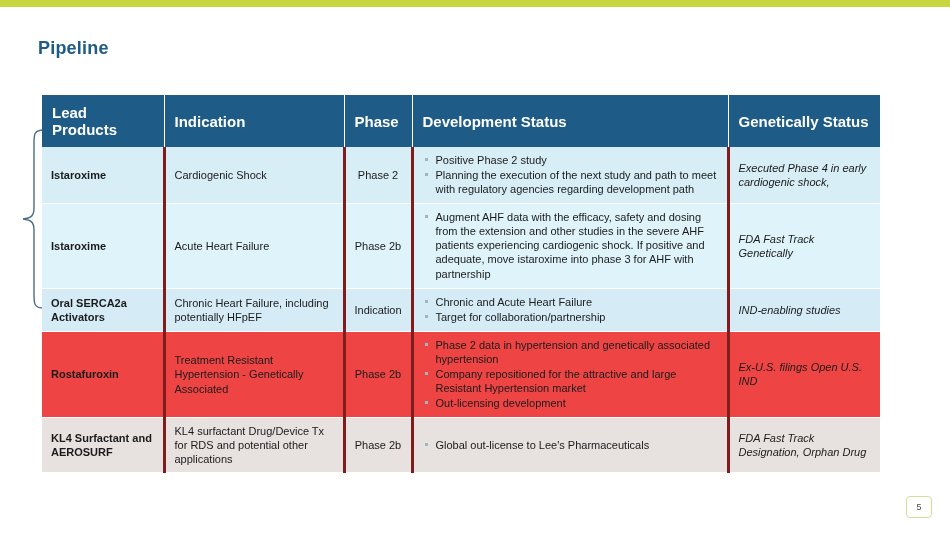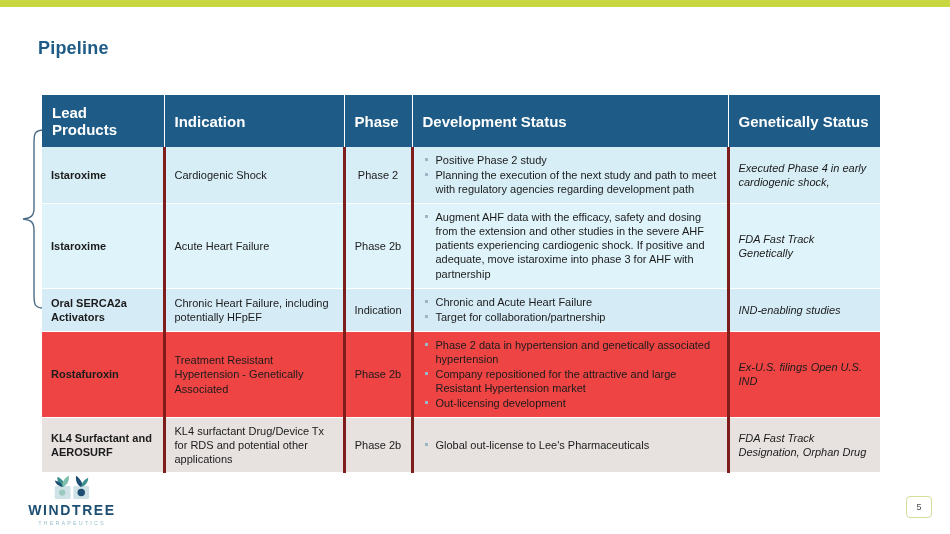--- a/index.html
+++ b/index.html
@@ -256,31 +256,16 @@
           <td>
             <ul class="bullets">
               <li>Global out-license to Lee's Pharmaceuticals</li>
             </ul>
           </td>
           <td class="cell-reg">FDA Fast Track Designation, Orphan Drug</td>
         </tr>
       </tbody>
   </table>
 
-  <div id="footer-logo">
-    <svg id="logo-mark" viewBox="0 0 44 28">
-      <rect x="3" y="13" width="17" height="14" rx="1.5" fill="#cfe3e6"></rect>
-      <rect x="23" y="13" width="17" height="14" rx="1.5" fill="#cfe3e6"></rect>
-      <path d="M12 14 C8 12, 5 8, 6 3 C10 5, 13 8, 13 12 Z" fill="#3b8f8c"></path>
-      <path d="M12 14 C16 12, 19 8, 18 2 C14 4, 11 8, 11 13 Z" fill="#7fbfae"></path>
-      <path d="M11 14 C7 13, 4 11, 3 7 C7 8, 10 10, 11.5 13 Z" fill="#1e4f72"></path>
-      <path d="M31 14 C27 12, 25 7, 26 2 C30 5, 33 9, 32.5 13 Z" fill="#1e4f72"></path>
-      <path d="M32 14 C36 12, 39 9, 39 4 C35 6, 32 9, 31.5 13 Z" fill="#3b8f8c"></path>
-      <circle cx="31.5" cy="20" r="4" fill="#1e4f72"></circle>
-      <circle cx="11" cy="20" r="3.4" fill="#9cc9bd"></circle>
-    </svg>
-    <div id="logo-word">WINDTREE</div>
-    <div id="logo-sub">THERAPEUTICS</div>
-  </div>
 
   <div id="page-number">5</div>
 
 </div>
 
 </body></html>

